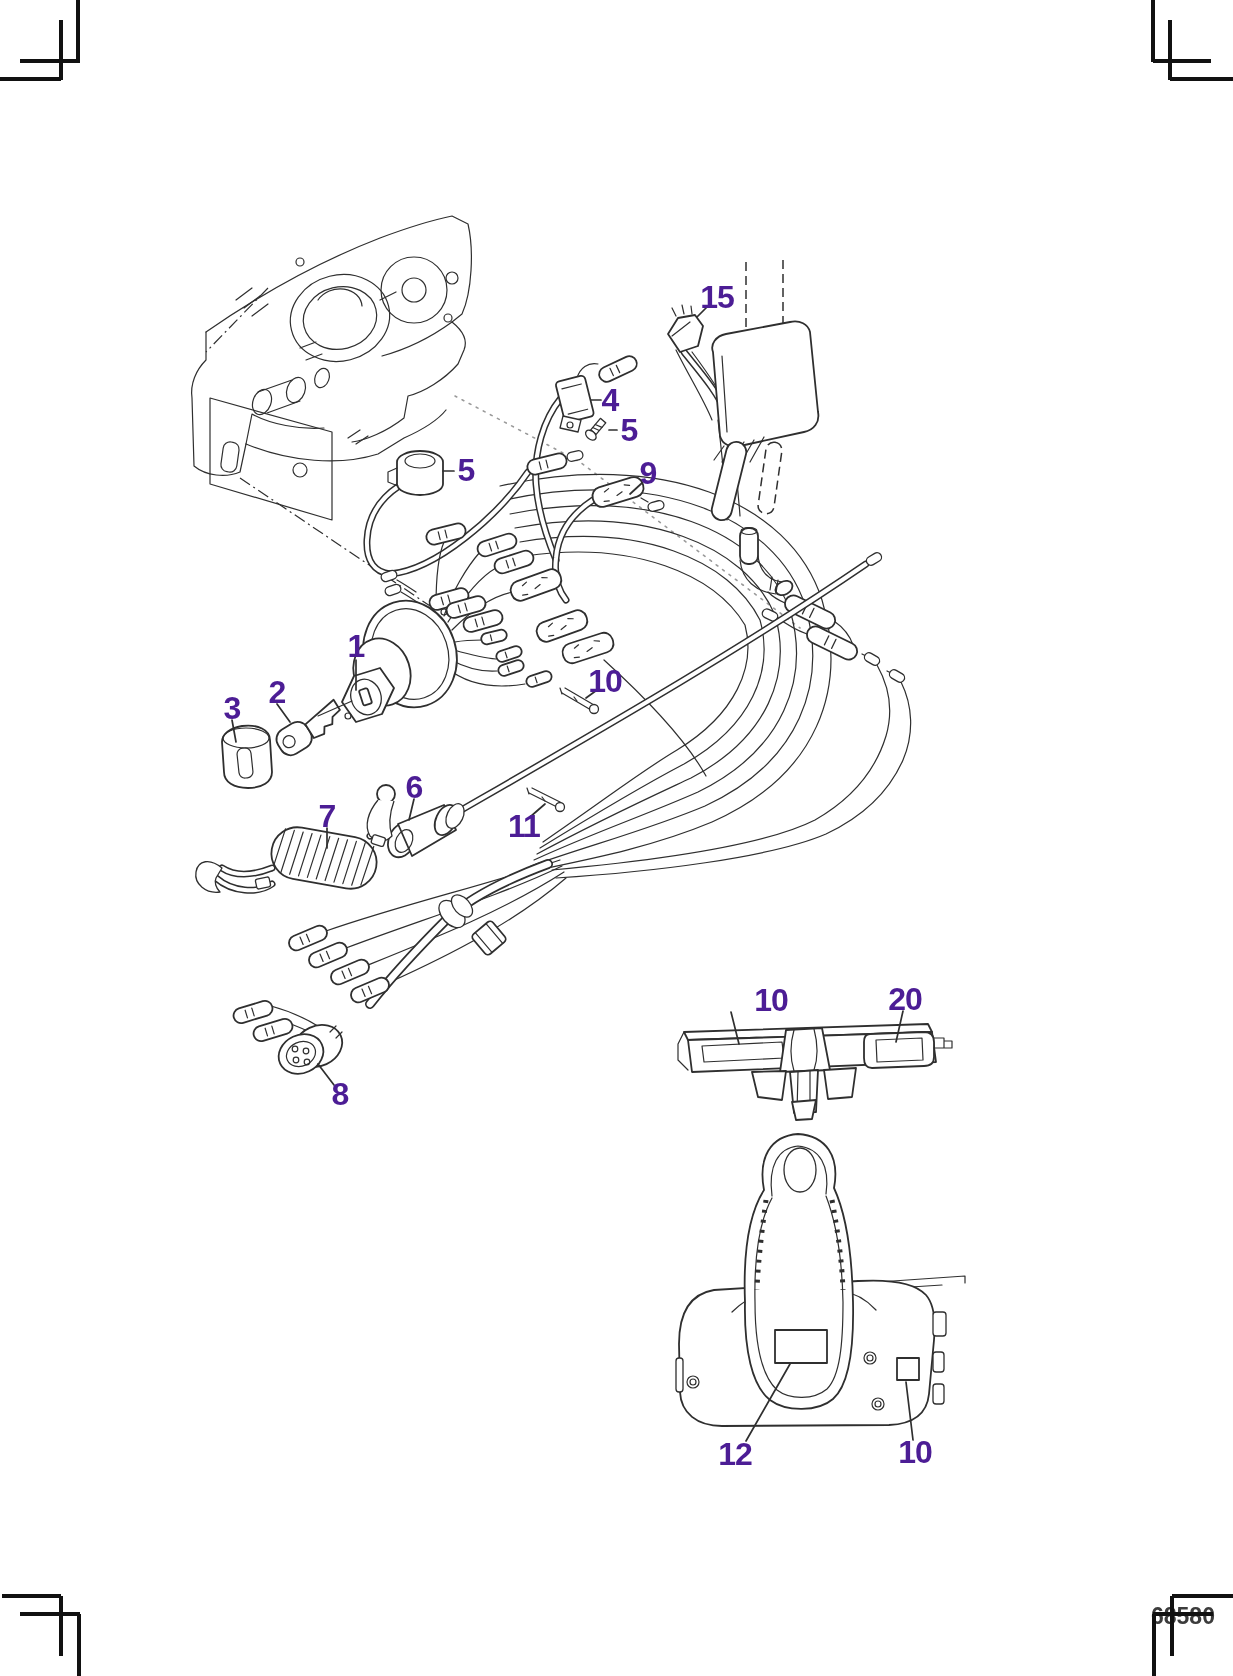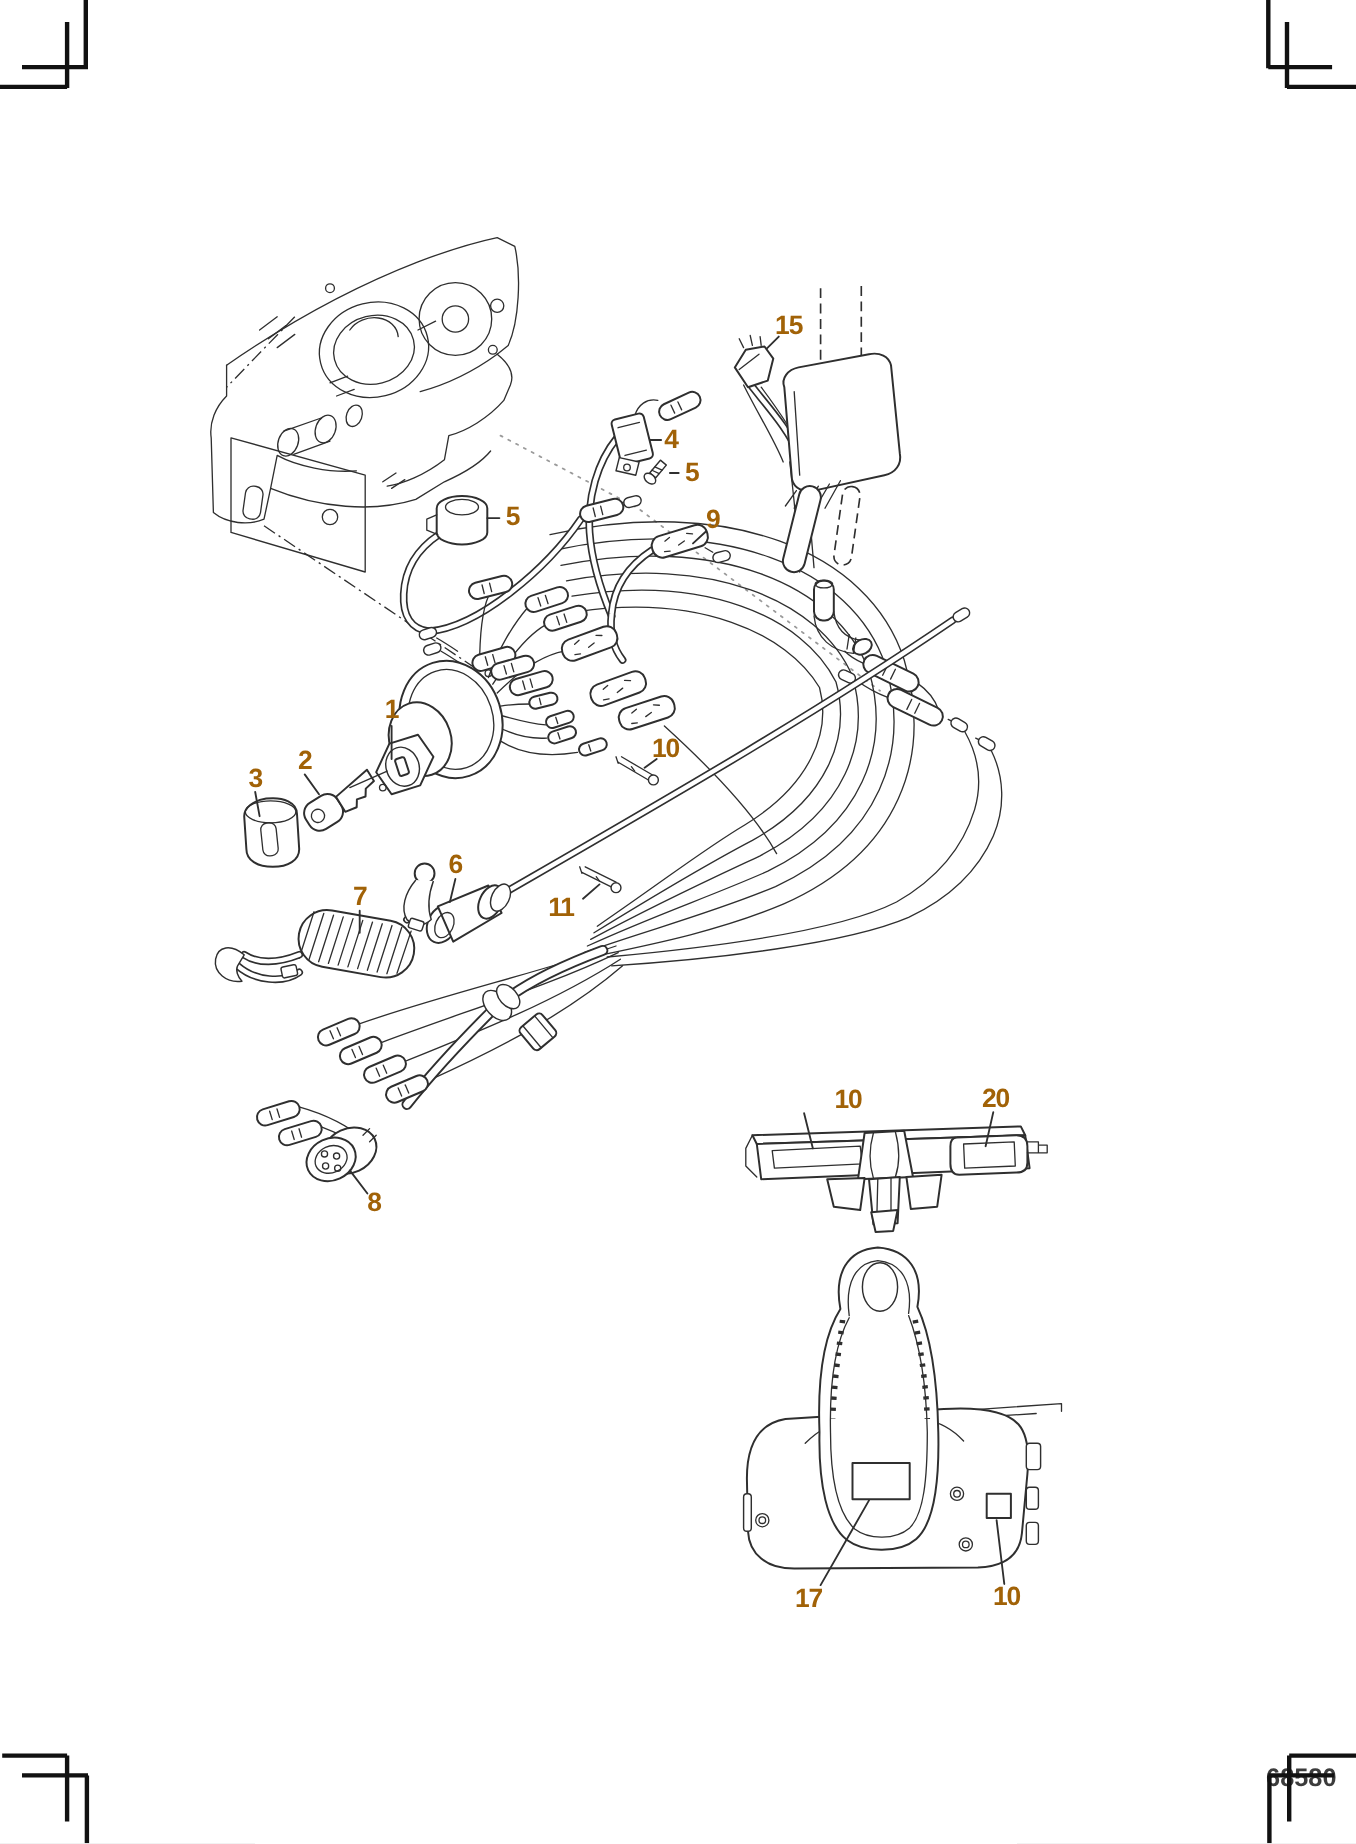--- a/index.html
+++ b/index.html
@@ -5,21 +5,21 @@
   html,body{margin:0;padding:0;background:#e8e8e8;}
   .page{
     position:relative;width:1233px;height:1676px;margin:0 auto;
     background:#ffffff;overflow:hidden;
     font-family:"Liberation Sans", sans-serif;
   }
   .page svg{position:absolute;left:0;top:0;z-index:1;}
   .callout-layer{position:absolute;left:0;top:0;width:100%;height:100%;z-index:2;}
   .callout{
     position:absolute;transform:translate(-50%,-50%);
-    font-weight:700;font-size:24px;color:#a16207;letter-spacing:-1px;
+    font-weight:700;font-size:32px;color:#4c1d95;letter-spacing:-1px;
     font-family:"Liberation Sans", sans-serif;white-space:nowrap;
   }
   .page-code{
     position:absolute;left:1151px;top:1603px;z-index:0;
     font-weight:700;font-size:23px;color:#3c3c3c;
     font-family:"Liberation Sans", sans-serif;
   }
   
   .ln{fill:none;stroke:#2f2f2f;stroke-width:1.8;stroke-linecap:round;stroke-linejoin:round;}
   .thin{fill:none;stroke:#2f2f2f;stroke-width:1.2;stroke-linecap:round;stroke-linejoin:round;}
@@ -416,21 +416,21 @@
       <div class="callout" style="left: 356px; top: 646px;">1</div>
       <div class="callout" style="left: 277px; top: 692px;">2</div>
       <div class="callout" style="left: 232px; top: 708px;">3</div>
       <div class="callout" style="left: 610px; top: 400px;">4</div>
       <div class="callout" style="left: 466px; top: 470px;">5</div>
       <div class="callout" style="left: 414px; top: 787px;">6</div>
       <div class="callout" style="left: 327px; top: 816px;">7</div>
       <div class="callout" style="left: 340px; top: 1094px;">8</div>
       <div class="callout" style="left: 648px; top: 473px;">9</div>
       <div class="callout" style="left: 771px; top: 1000px;">10</div>
-      <div class="callout" style="left: 510px; top: 826px;">11</div>
+      <div class="callout" style="left: 524px; top: 826px;">11</div>
       <div class="callout" style="left: 605px; top: 681px;">10</div>
       <div class="callout" style="left: 905px; top: 999px;">20</div>
       <div class="callout" style="left: 629px; top: 430px;">5</div>
       <div class="callout" style="left: 717px; top: 297px;">15</div>
       <div class="callout" style="left: 915px; top: 1452px;">10</div>
-      <div class="callout" style="left: 735px; top: 1454px;">17</div>
+      <div class="callout" style="left: 735px; top: 1454px;">12</div>
     </div>
 </div>
 
 </body></html>

